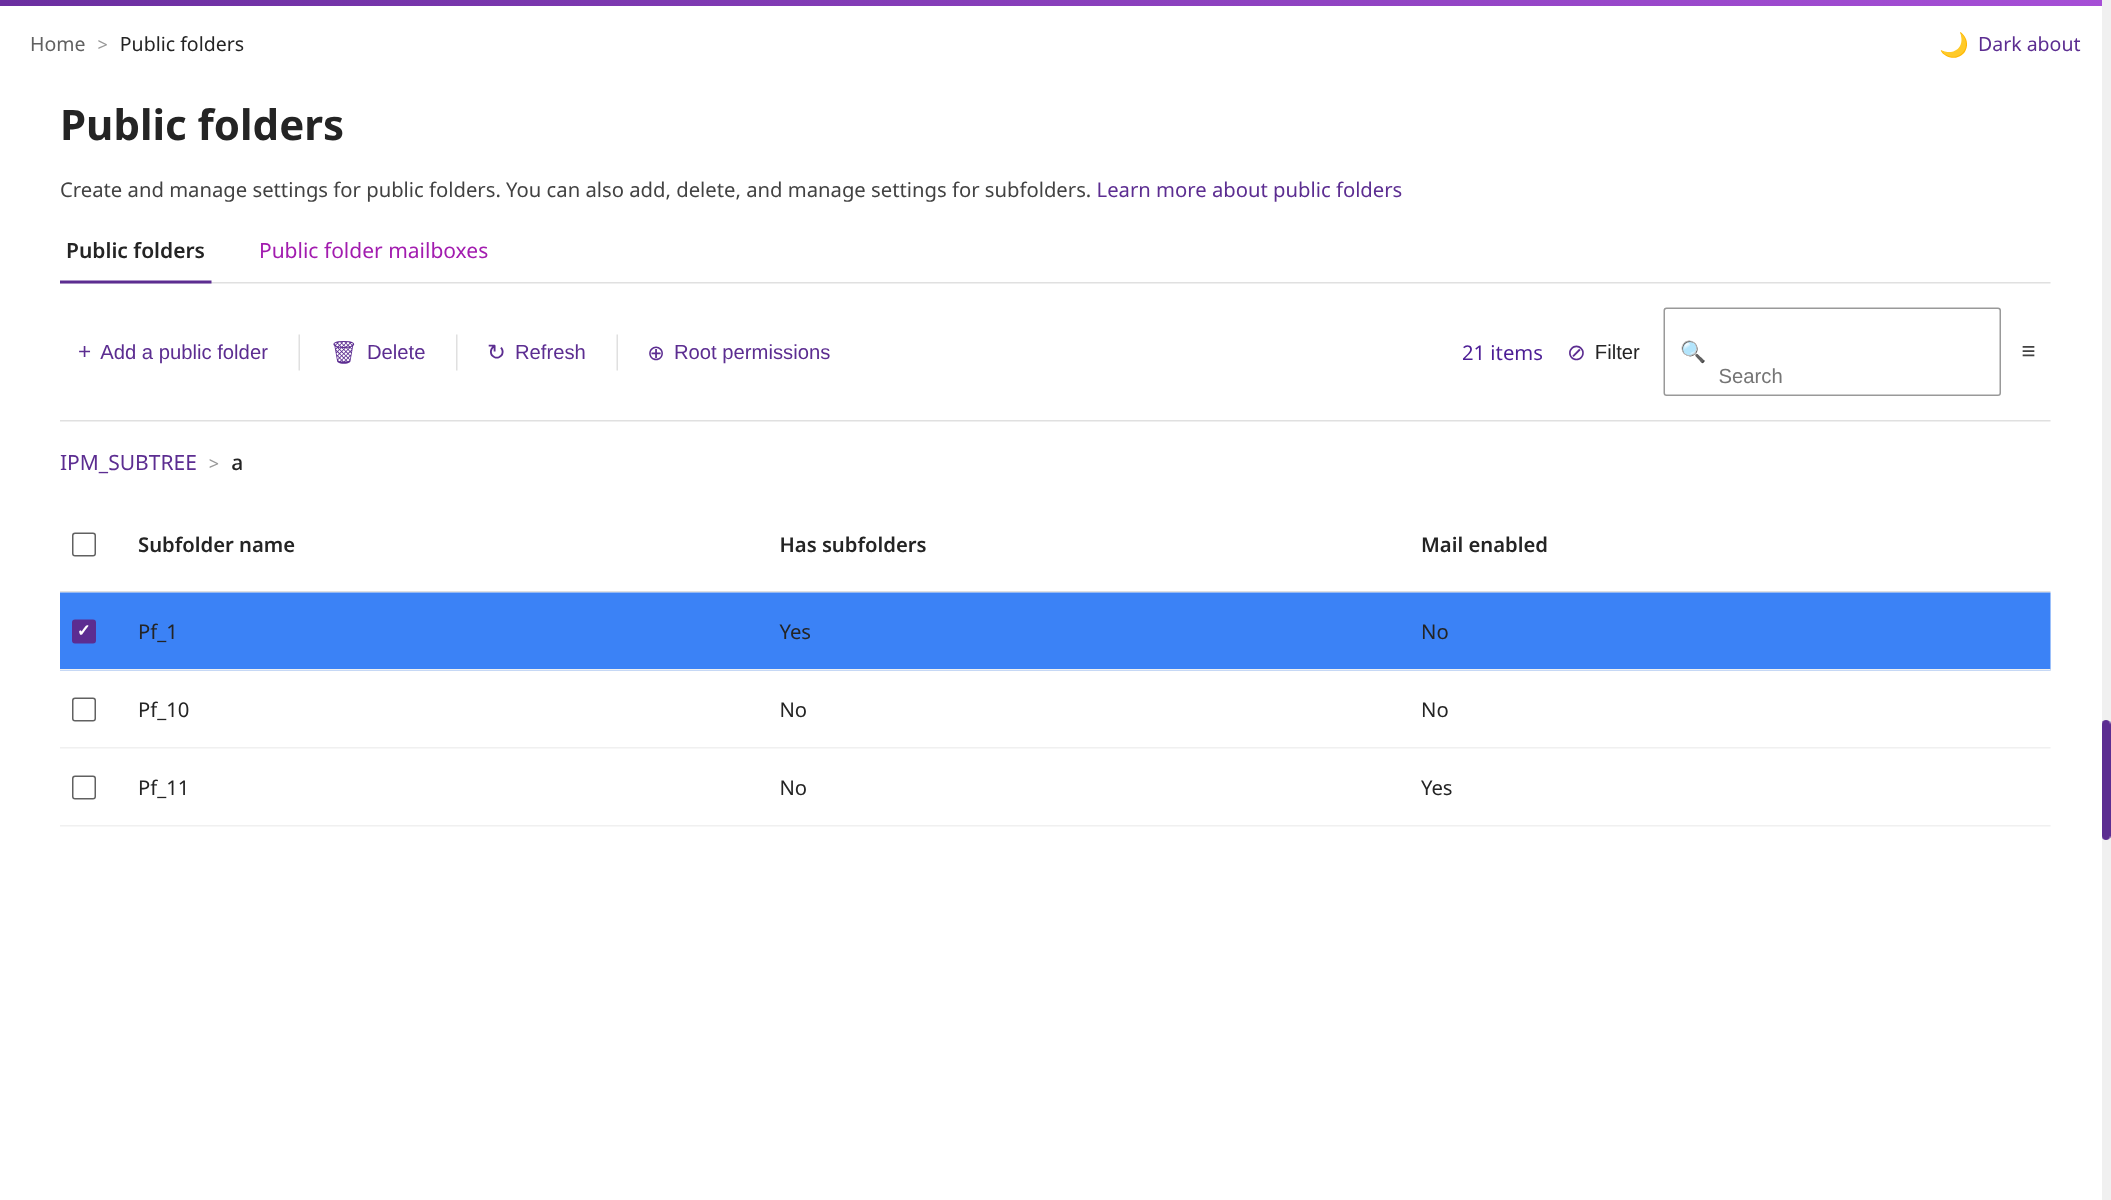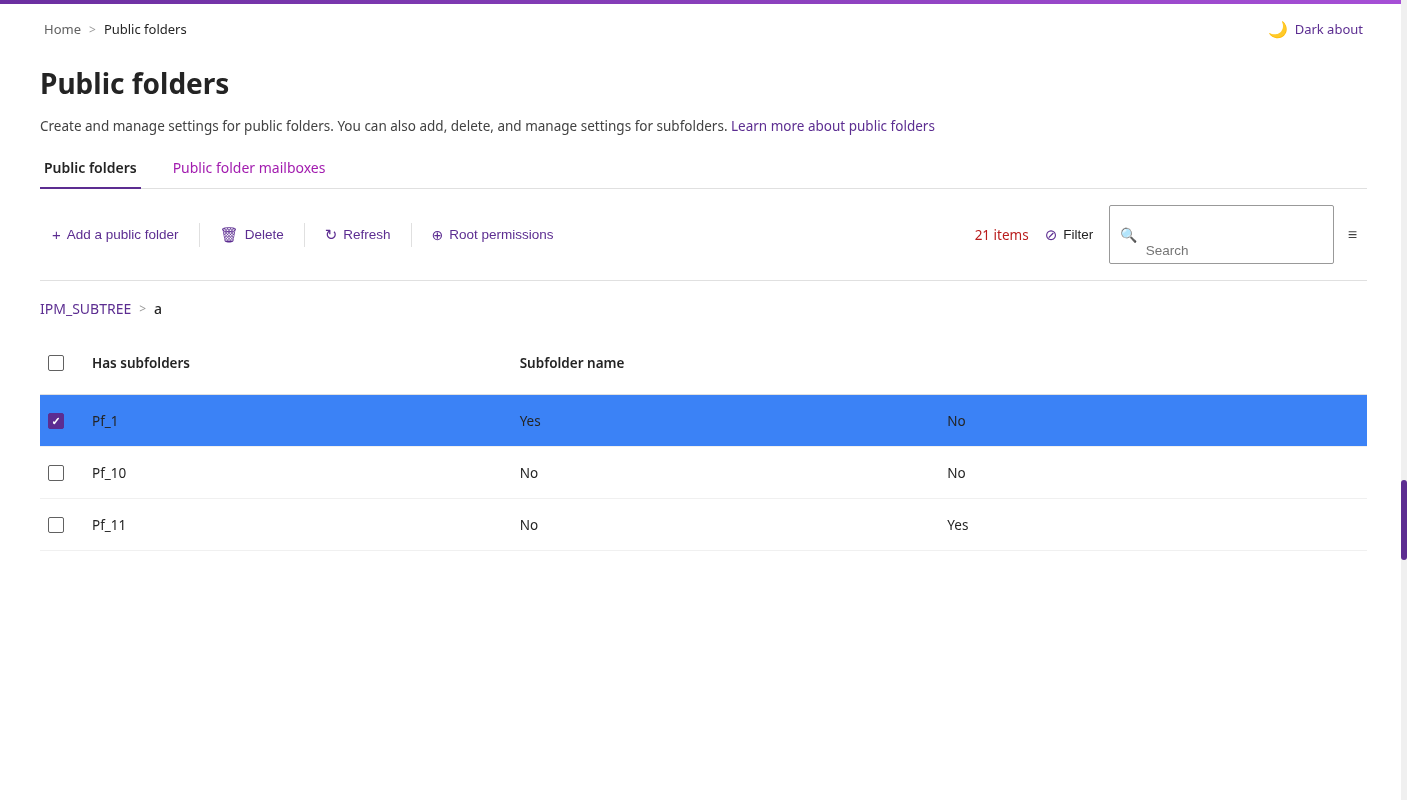--- a/index.html
+++ b/index.html
@@ -11,21 +11,21 @@
       min-height: 800px;
     }
     .top-bar {
       height: 4px;
       background: linear-gradient(90deg, #6b2fa0, #a64fd6);
     }
     .breadcrumb {
       display: flex;
       align-items: center;
       gap: 8px;
-      padding: 14px 44px;
+      padding: 14px 20px;
       color: #616161;
       font-size: 13px;
     }
     .breadcrumb a {
       color: #616161;
       text-decoration: none;
     }
     .breadcrumb .separator { color: #999; font-size: 12px; }
     .breadcrumb .current { color: #242424; }
     .dark-mode-toggle {
@@ -94,21 +94,21 @@
       cursor: pointer;
       color: #5c2d91;
       font-size: 13.5px;
       border-radius: 2px;
       white-space: nowrap;
     }
     .toolbar-btn .btn-icon { font-size: 15px; }
     .toolbar-separator { width: 1px; height: 24px; background: #e0e0e0; margin: 0 4px; }
     .items-count {
       margin-left: auto;
-      color: #b91c1c;
+      color: #4c1d95;
       font-size: 13.5px;
       white-space: nowrap;
     }
     .filter-btn {
       display: flex;
       align-items: center;
       gap: 6px;
       padding: 7px 12px;
       background: transparent;
       border: none;
@@ -295,22 +295,23 @@
     <a href="#" class="path-link">IPM_SUBTREE</a>
     <span class="path-sep">&gt;</span>
     <span class="path-current">a</span>
   </div>
 
   <div class="table-container">
     <div class="table-header">
       <div class="header-check">
         <div class="checkbox"></div>
       </div>
+      <div class="cell">Subfolder name</div>
       <div class="cell">Has subfolders</div>
-      <div class="cell">Subfolder name</div>
+      <div class="cell">Mail enabled</div>
     </div>
 
     <div class="table-row selected">
       <div class="cell-check">
         <div class="checkbox checked"></div>
       </div>
       <div class="cell">Pf_1</div>
       <div class="cell">Yes</div>
       <div class="cell">No</div>
     </div>

